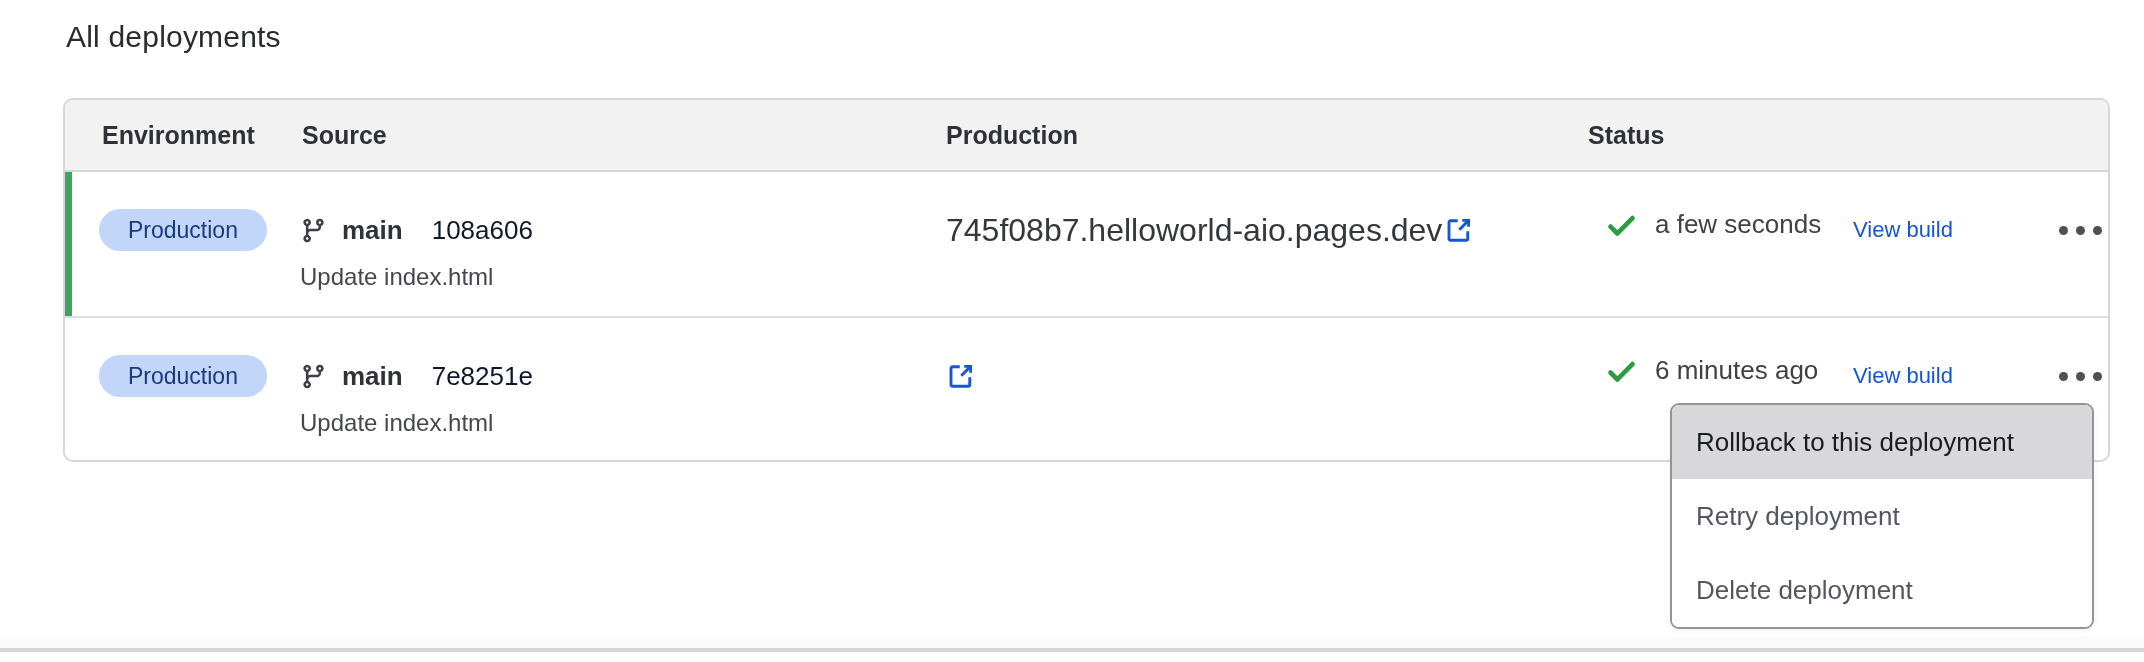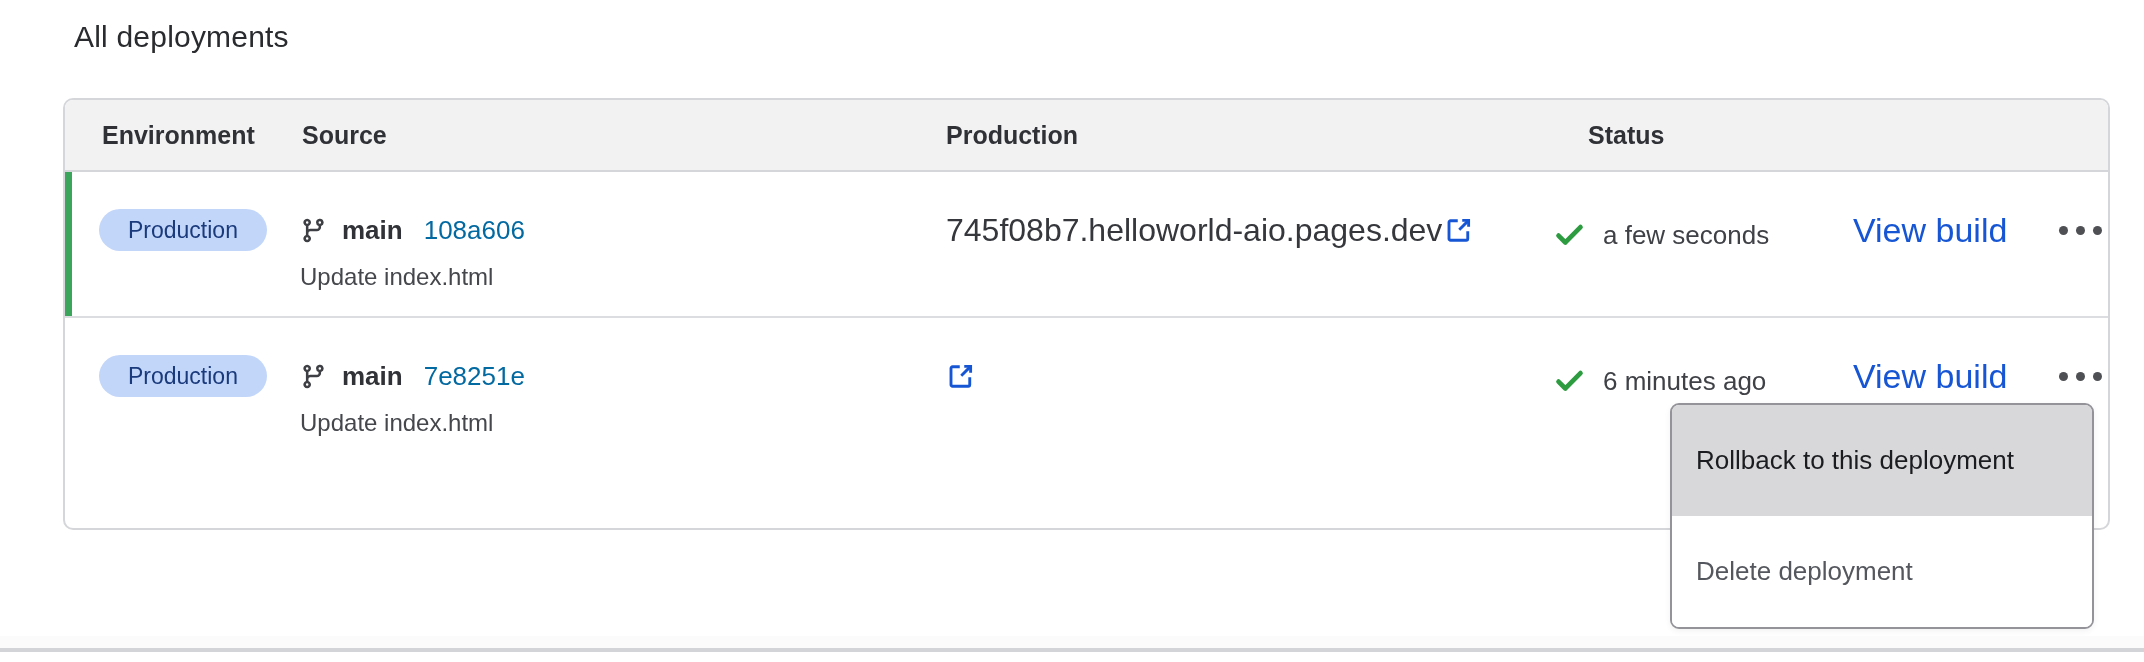--- a/index.html
+++ b/index.html
@@ -5,29 +5,29 @@
   * { margin: 0; padding: 0; box-sizing: border-box; }
   html, body {
     width: 2144px; height: 662px;
     background: #ffffff;
     font-family: "Liberation Sans", sans-serif;
     position: relative;
     overflow: hidden;
   }
 
   .page-title {
-    position: absolute; left: 74px; top: 20px;
+    position: absolute; left: 66px; top: 20px;
     font-size: 30px; font-weight: 500; color: #2a2b2e;
     letter-spacing: 0.2px;
   }
 
   
   .deploy-table {
     position: absolute; left: 63px; top: 98px;
-    width: 2047px; height: 432px;
+    width: 2047px; height: 364px;
     border: 2px solid #d5d6d9; border-radius: 10px;
     background: #ffffff; overflow: hidden;
   }
   .table-header {
     position: relative; height: 72px;
     background: #f2f2f3; border-bottom: 2px solid #d5d6d9;
   }
   .th {
     position: absolute; top: 50%; transform: translateY(-50%);
     font-size: 25px; font-weight: 600; color: #2f3136;
@@ -52,43 +52,43 @@
     border-radius: 21px; background: #c2d6fa; color: #1a3a7c;
     font-size: 23px; white-space: nowrap;
   }
 
   .source-line1 {
     position: absolute; left: 235px; top: 37px; height: 42px;
     display: flex; align-items: center; gap: 15px;
   }
   .branch-name { font-size: 26px; font-weight: 700; color: #303237; }
   .commit-link {
-    font-size: 26px; color: #0369a1; text-decoration: none;
-    margin-left: 6px; cursor: pointer; text-align: center;
+    font-size: 26px; color: #0f172a; text-decoration: none;
+    margin-left: 14px; cursor: pointer; text-align: center;
   }
   .commit-message {
     position: absolute; left: 235px; top: 91px;
     font-size: 24px; color: #45474c;
   }
 
   .deployment-cell {
     position: absolute; left: 881px; top: 37px; height: 42px;
     display: flex; align-items: center; gap: 2px;
     font-size: 32px; color: #35373c; cursor: pointer;
   }
 
   .status-cell {
-    position: absolute; left: 1488px; top: 37px; height: 42px;
-    display: flex; align-items: flex-end; gap: 17px;
+    position: absolute; left: 1540px; top: 37px; height: 42px;
+    display: flex; align-items: flex-start; gap: 17px;
     font-size: 26px; color: #3f4147;
   }
 
   .view-build-link {
     position: absolute; left: 1788px; top: 37px; height: 42px;
-    line-height: 42px; font-size: 34px; color: #1655d3;
+    line-height: 42px; font-size: 22px; color: #1655d3;
     text-decoration: none; cursor: pointer;
   }
 
   .ellipsis-button {
     position: absolute; left: 1960px; top: 27px;
     width: 110px; height: 62px;
     display: flex; align-items: center; justify-content: center; gap: 8px;
     cursor: pointer; background: transparent; border: none;
   }
   .ellipsis-button .dot {
@@ -208,17 +208,18 @@
       <span class="dot"></span>
       <span class="dot"></span>
       <span class="dot"></span>
     </button>
   </div>
 
 </div>
 
 <div class="context-menu">
   <div class="menu-item highlighted">Rollback to this deployment</div>
+  <div class="menu-item">Retry deployment</div>
   <div class="menu-item">Delete deployment</div>
 </div>
 
 <div class="bottom-band"></div>
 <div class="bottom-divider"></div>
 
 </body></html>

